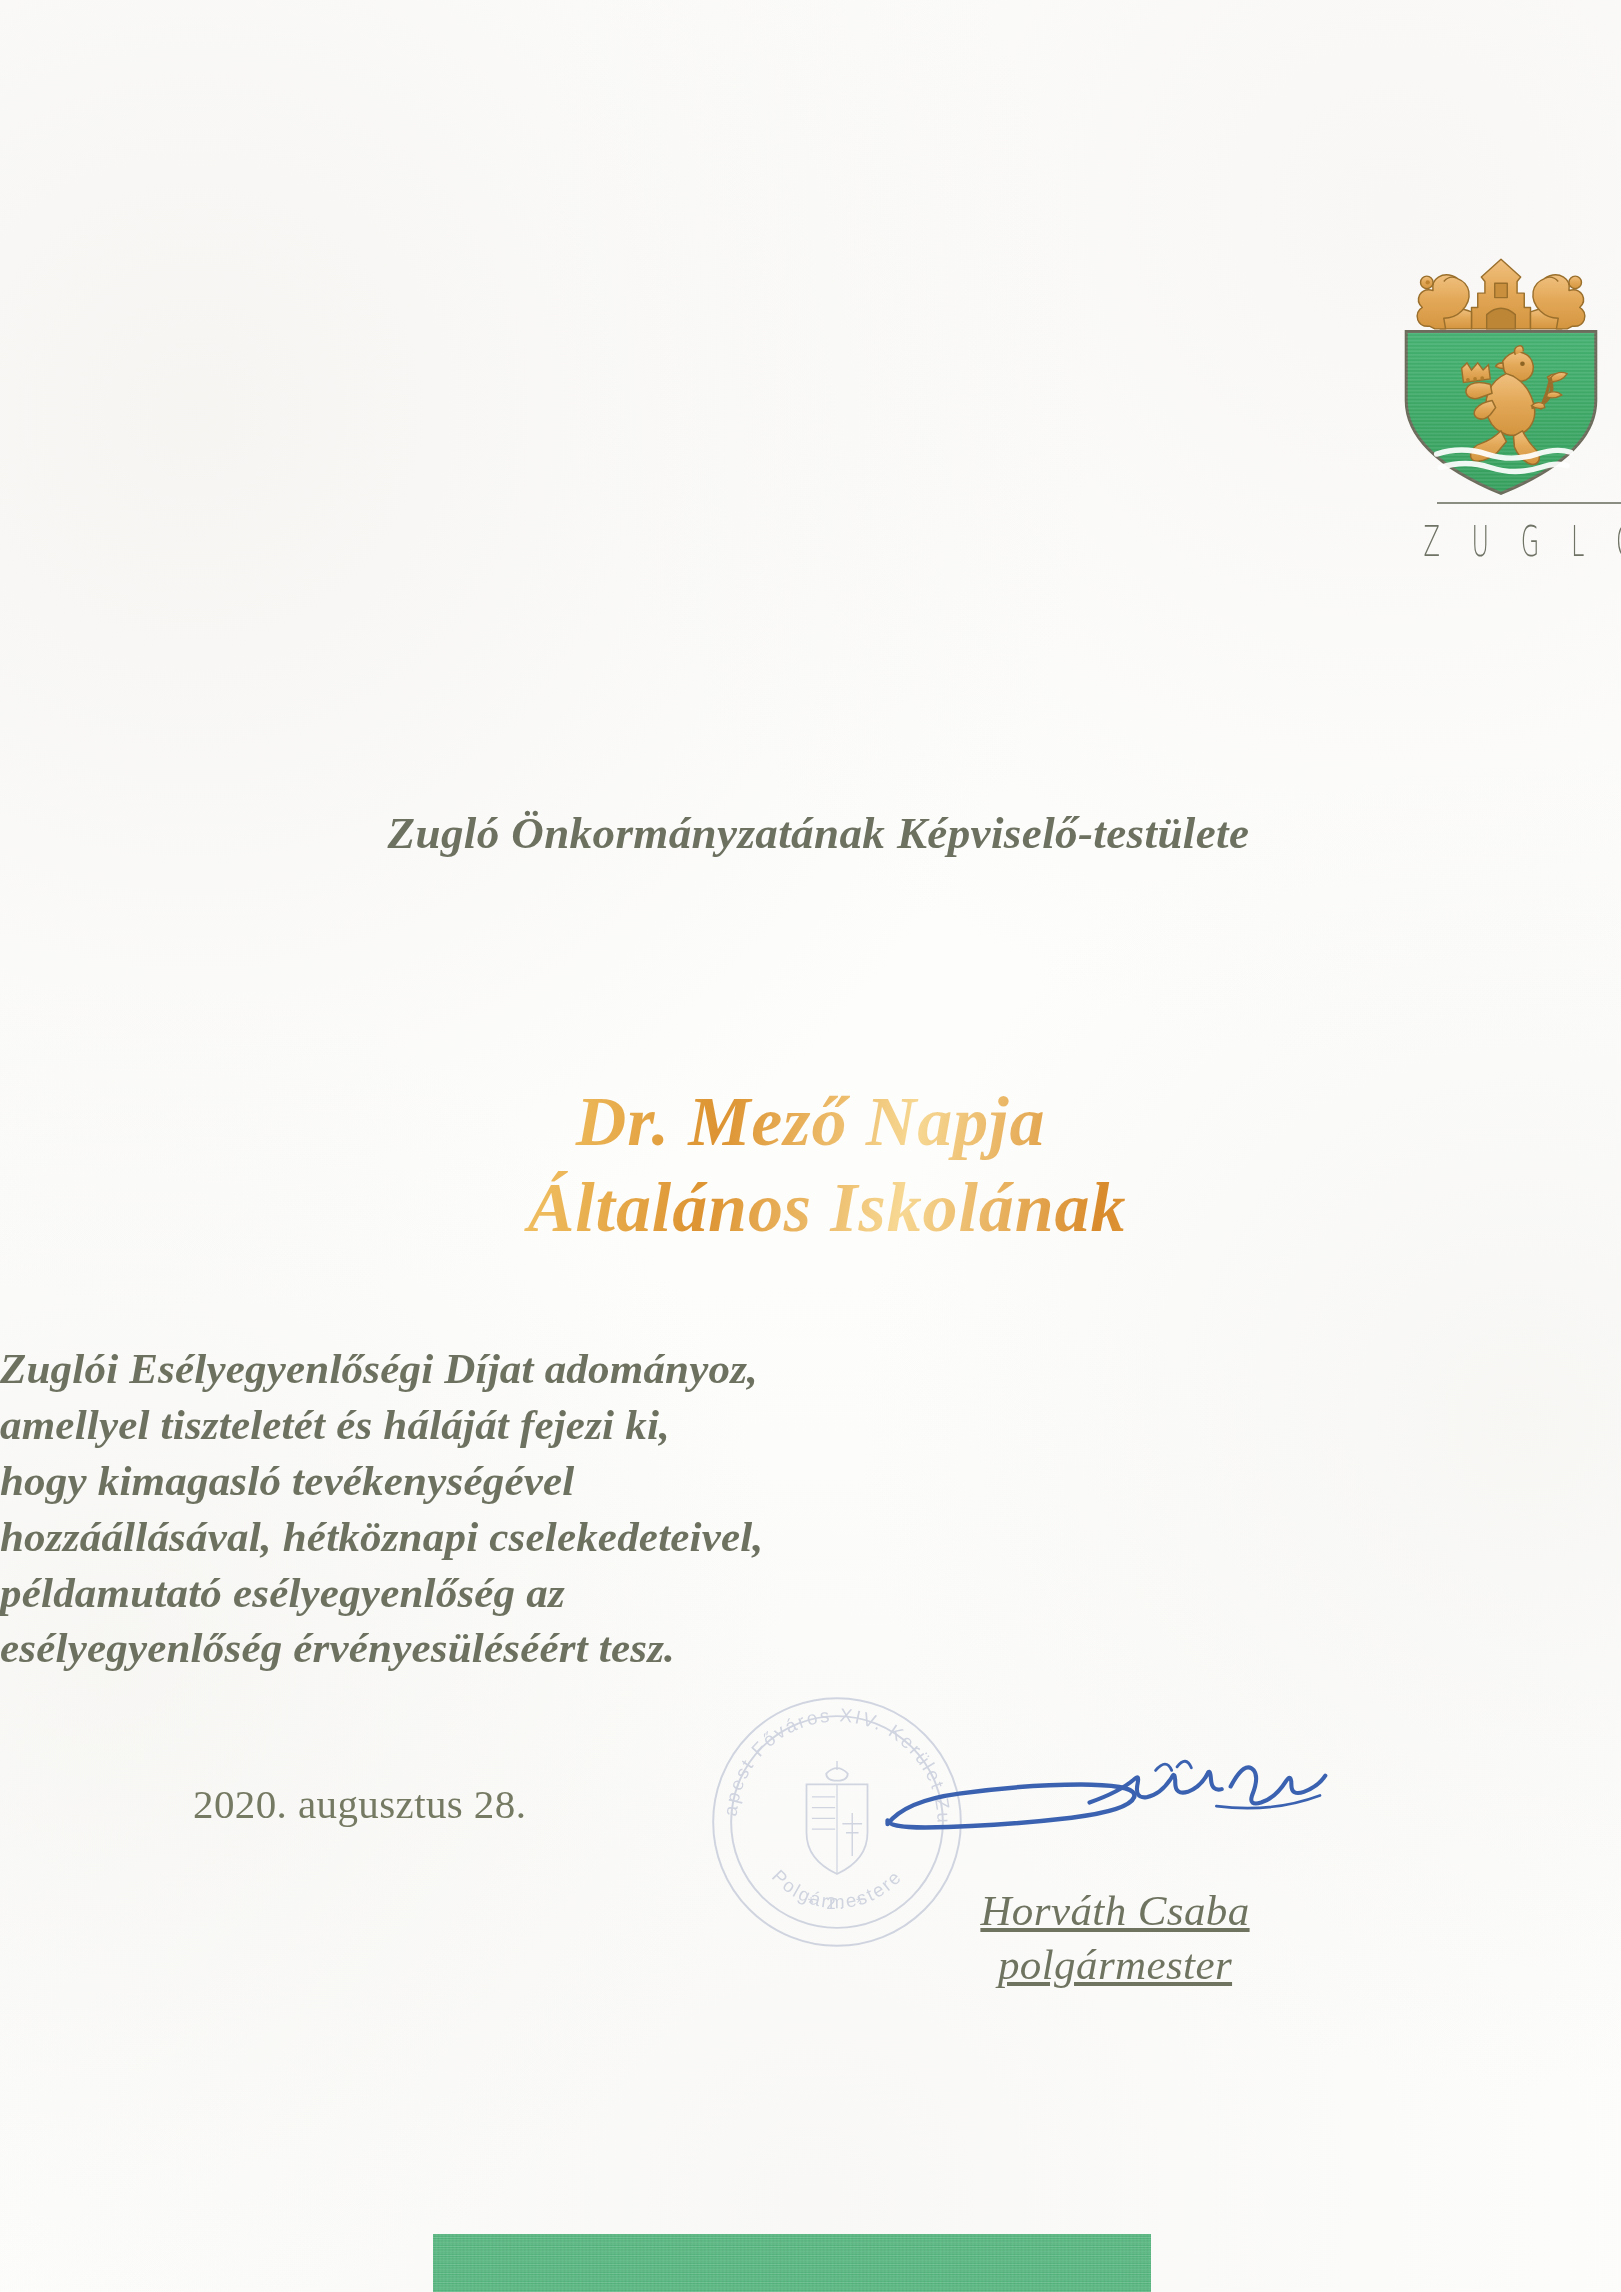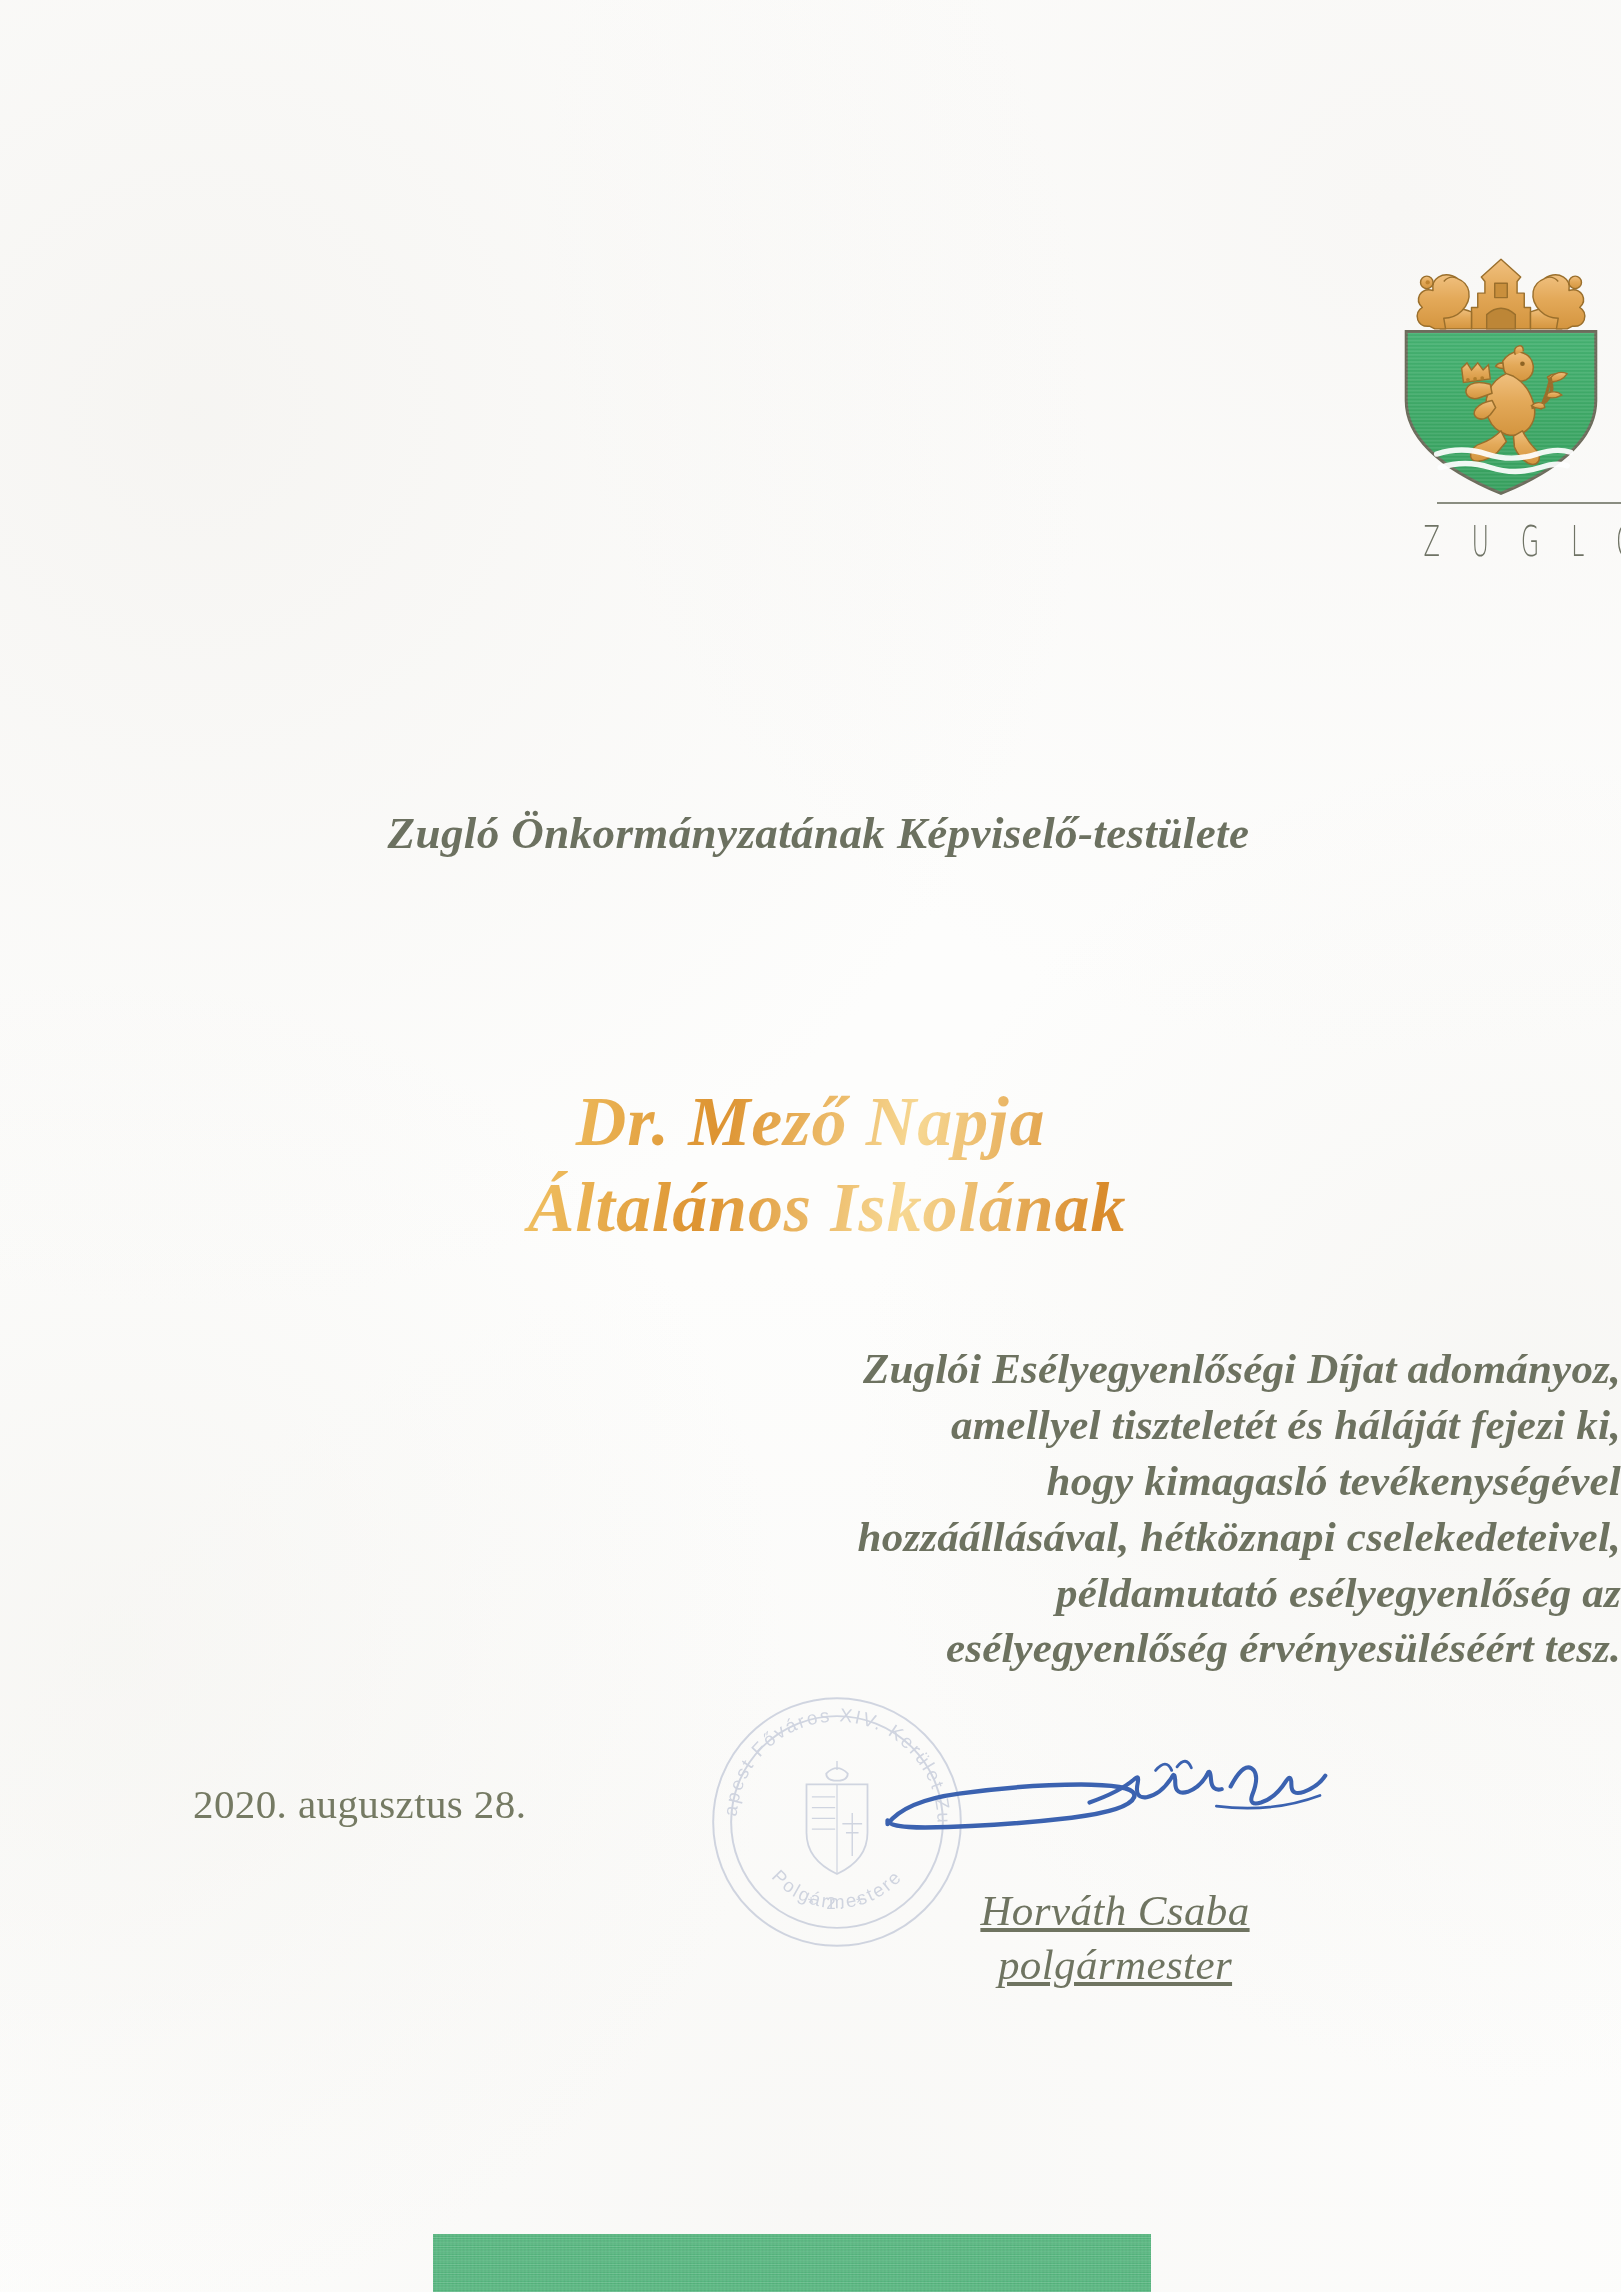--- a/index.html
+++ b/index.html
@@ -109,21 +109,21 @@
     color: transparent;
     -webkit-text-fill-color: transparent;
   }
   .recipient .l2 { display: block; padding-left: 33px; }
 
   .citation {
     position: absolute;
     top: 1341px;
     left: 0;
     width: 100%;
-    text-align: right;
+    text-align: left;
     color: #6d7260;
     font-weight: bold;
     font-style: italic;
     font-size: 43px;
     line-height: 1.30;
     letter-spacing: 0.2px;
   }
   .citation span { display: block; }
 
   

